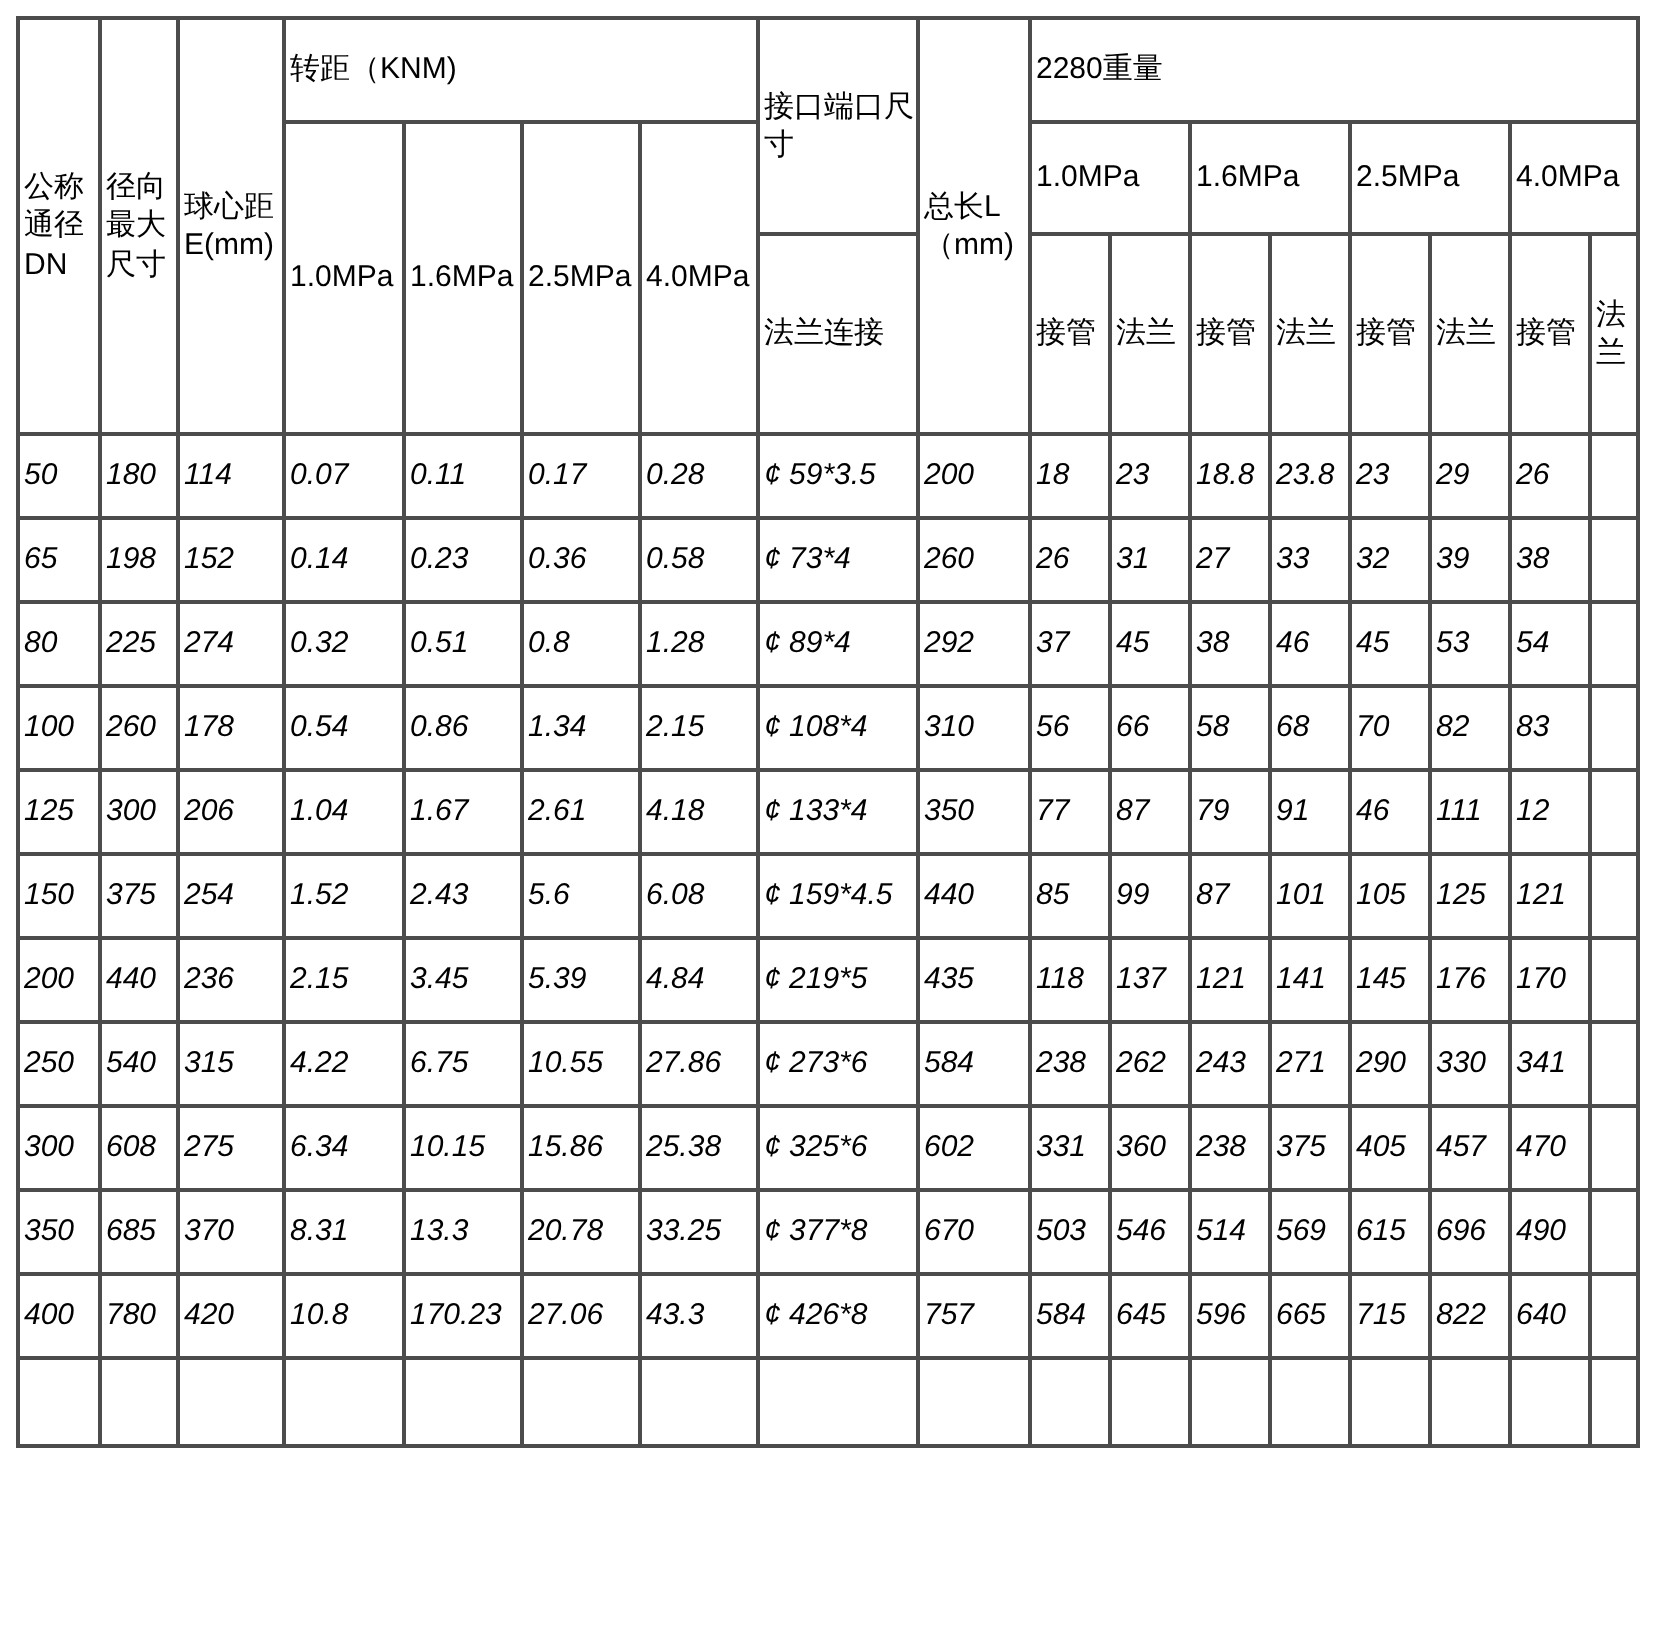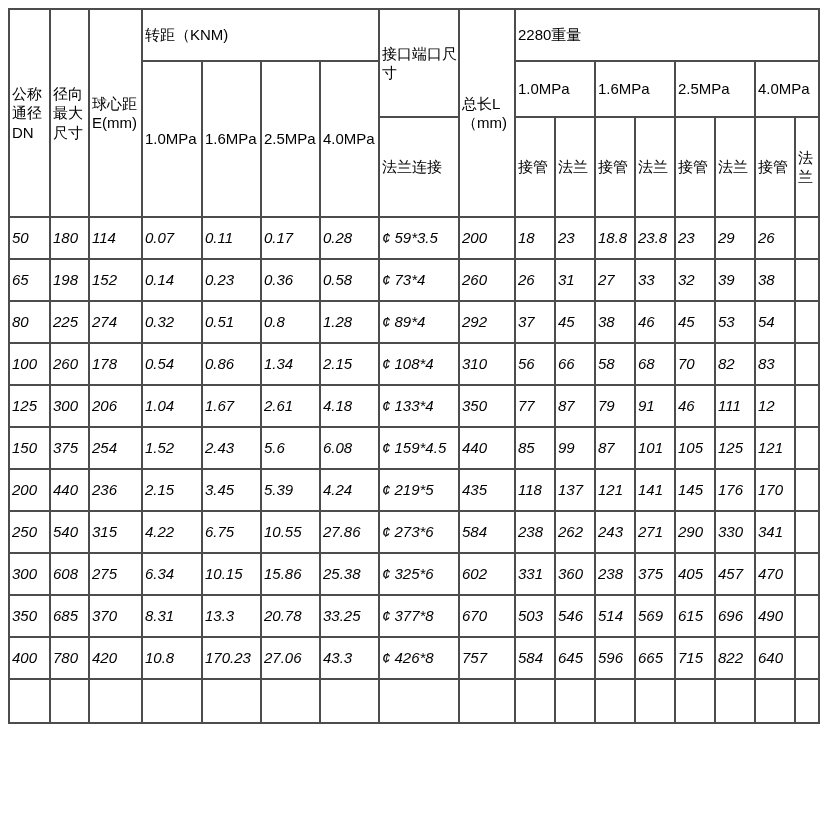--- a/index.html
+++ b/index.html
@@ -211,21 +211,21 @@
           <td>121</td>
           <td></td>
         </tr>
         <tr class="data-row">
           <td>200</td>
           <td>440</td>
           <td>236</td>
           <td>2.15</td>
           <td>3.45</td>
           <td>5.39</td>
-          <td>4.24</td>
+          <td>4.84</td>
           <td>¢ 219*5</td>
           <td>435</td>
           <td>118</td>
           <td>137</td>
           <td>121</td>
           <td>141</td>
           <td>145</td>
           <td>176</td>
           <td>170</td>
           <td></td>

